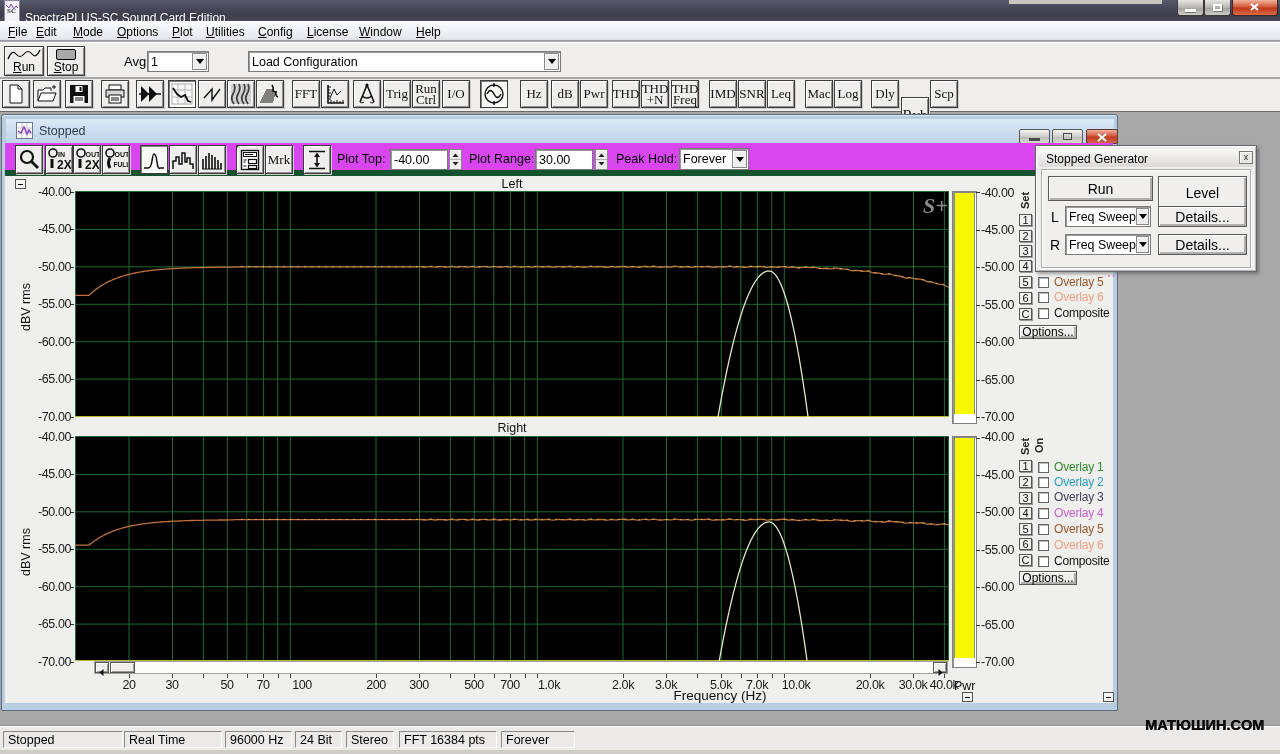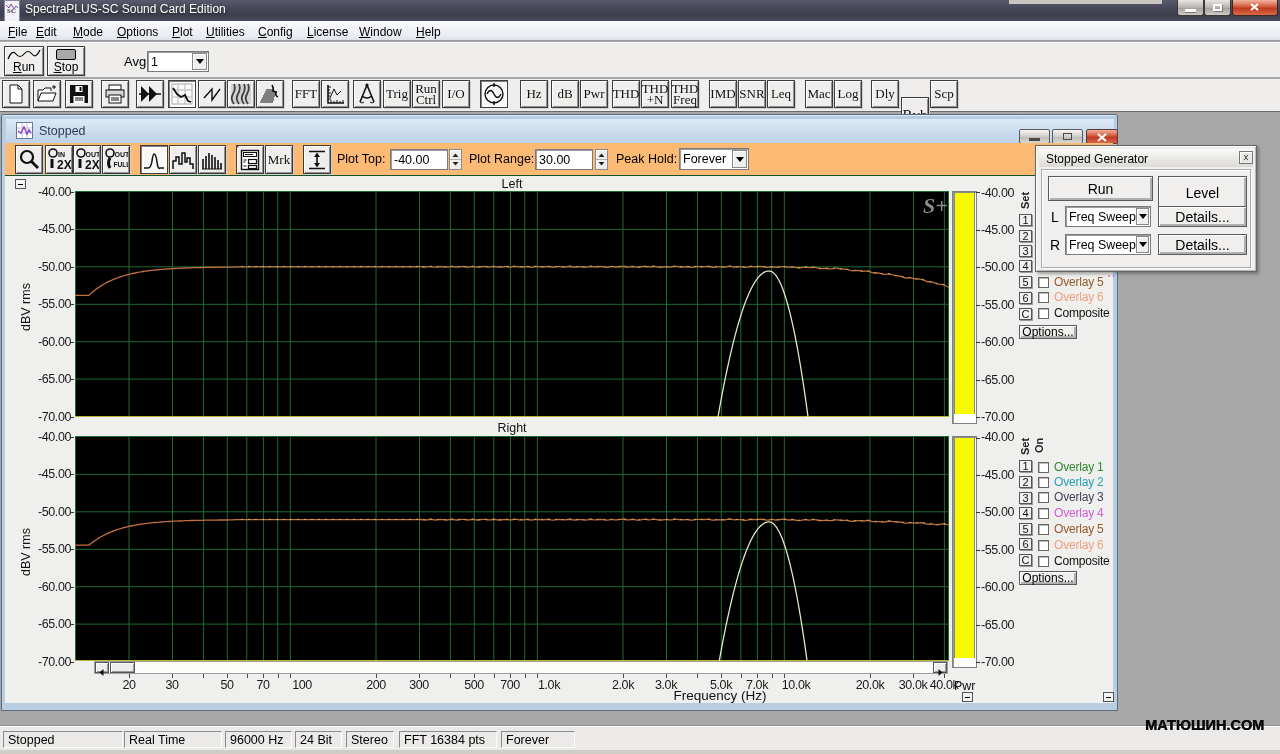--- a/index.html
+++ b/index.html
@@ -28,21 +28,21 @@
 .spin{position:absolute;width:13px;height:21px;background:#efeeec;border:1px solid #8a8a8a;box-shadow:inset 1px 1px 0 #fff}
 .mlab{font-size:12.5px;color:#000;position:absolute}
 </style></head><body>
 <div class="abs" style="left:0;top:0;width:1280px;height:21px;background:linear-gradient(180deg,#585a6e 0%,#464858 40%,#3d3f4e 70%,#484a5c 100%)">
 <div class="abs" style="left:1009px;top:0;width:153px;height:4px;background:#c9c6bf"></div>
 <div class="abs" style="left:4px;top:0;width:16px;height:32px;background:#f4f2f8;border:1px solid #8886a0">
 <svg width="14" height="14" viewBox="0 0 14 14">
         <path d="M1 4l3 3 2-4 3 5 2-3 2 2" stroke="#7a4fb0" fill="none"></path>
         <text x="2" y="12" font-size="7" font-weight="bold" fill="#333" font-family="Liberation Serif">SC</text>
       </svg></div>
-<div class="abs" style="left:25px;top:2px;font-size:12px;color:#fff;text-shadow:0 1px 2px #222">SpectraPLUS-SC Sound Card Edition</div>
+<div class="abs" style="left:25px;top:11px;font-size:12px;color:#fff;text-shadow:0 1px 2px #222">SpectraPLUS-SC Sound Card Edition</div>
 <div class="abs" style="left:1177px;top:0px;width:101px;height:17px">
  <div class="abs" style="left:0;top:0;width:27px;height:16px;background:linear-gradient(180deg,#e8e6e2,#b8b5b0 50%,#a5a29c 55%,#cfccc6);border:1px solid #3a3a3a;border-top:none;border-radius:0 0 3px 3px">
   <div class="abs" style="left:7px;top:9px;width:11px;height:3px;background:#fff;box-shadow:0 1px 0 #777"></div>
       </div>
  <div class="abs" style="left:27px;top:0;width:27px;height:16px;background:linear-gradient(180deg,#e8e6e2,#b8b5b0 50%,#a5a29c 55%,#cfccc6);border:1px solid #3a3a3a;border-top:none;border-radius:0 0 3px 3px">
   <div class="abs" style="left:8px;top:4px;width:9px;height:7px;border:2px solid #fff;box-shadow:1px 1px 0 #777"></div>
       </div>
  <div class="abs" style="left:55px;top:0;width:46px;height:16px;background:linear-gradient(180deg,#f0b5a0,#d4593a 45%,#bf3a1c 55%,#d86a48);border:1px solid #3a2a28;border-top:none;border-radius:0 0 3px 3px">
   <svg width="44" height="14" viewBox="0 0 44 14">
           <path d="M18 4l7 6M25 4l-7 6" stroke="#fff" stroke-width="2.2"></path>
@@ -67,20 +67,24 @@
       </svg>
  <div style="font-size:12px;margin-top:-1px"><u>R</u>un</div>
     </div>
 <div class="tbtn" style="left:47px;top:3px;width:38px;height:30px;flex-direction:column">
  <div style="width:20px;height:11px;background:#a8a8a8;border:1px solid #000;border-radius:2px"></div>
  <div style="font-size:12px"><u>S</u>top</div>
     </div>
 <div class="mlab" style="left:124px;top:11px;font-size:13px">Avg</div>
 <div class="combo" style="left:147px;top:8px;width:62px;height:21px">
       <div class="txt">1</div>
+      <div class="darr"></div>
+    </div>
+<div class="combo" style="left:248px;top:8px;width:313px;height:21px">
+      <div class="txt">Load Configuration</div>
       <div class="darr"></div>
     </div>
 </div>
 <div class="abs" style="left:0;top:79px;width:1280px;height:33px;background:#efeeec;border-bottom:1px solid #6a6a6a">
     <div class="tbtn" style="left:2px;top:1px;width:28px;height:28px">
       <svg width="24" height="24" viewBox="0 0 24 24">
         <path d="M6 3h8l4 4v14H6z" fill="#fff" stroke="#101010"></path>
         <path d="M14 3v4h4" fill="none" stroke="#101010"></path>
       </svg>
     </div>
@@ -192,21 +196,21 @@
       </div>
  <div class="abs" style="left:1046px;top:10px;width:31px;height:15px;background:linear-gradient(180deg,#f6f6f4,#cfcec9 50%,#bdbcb6 55%,#d8d7d2);border:1px solid #59595c;border-radius:2px">
   <div class="abs" style="left:10px;top:3px;width:9px;height:7px;border:1.5px solid #4a4a4a"></div>
       </div>
  <div class="abs" style="left:1080px;top:10px;width:32px;height:15px;background:linear-gradient(180deg,#f0b0a0,#d4593a 45%,#c03a20 55%,#d4664a);border:1px solid #5c3a34;border-radius:2px">
   <svg width="30" height="13" viewBox="0 0 30 13">
           <path d="M11 3l8 7M19 3l-8 7" stroke="#fff" stroke-width="2.2"></path>
         </svg></div>
 </div>
 </div>
-<div class="abs" style="left:5px;top:143px;width:1108px;height:33px;background:#fdba74;border-bottom:1px solid #14532d">
+<div class="abs" style="left:5px;top:143px;width:1108px;height:33px;background:#d946ef;border-bottom:6px solid #14532d">
     <div class="tbtn" style="left:10px;top:2px;width:28px;height:29px">
       <svg width="24" height="24" viewBox="0 0 24 24">
         <circle cx="10" cy="9" r="6" fill="none" stroke="#101010" stroke-width="2.2"></circle>
         <path d="M14.5 13.5L21 20" stroke="#101010" stroke-width="2.8"></path>
       </svg>
     </div>
     <div class="tbtn" style="left:40px;top:2px;width:28px;height:29px">
       <svg width="24" height="24" viewBox="0 0 24 24">
         <circle cx="6" cy="5" r="4" fill="none" stroke="#101010" stroke-width="1.6"></circle>
         <path d="M5 11v9" stroke="#101010" stroke-width="3"></path>

